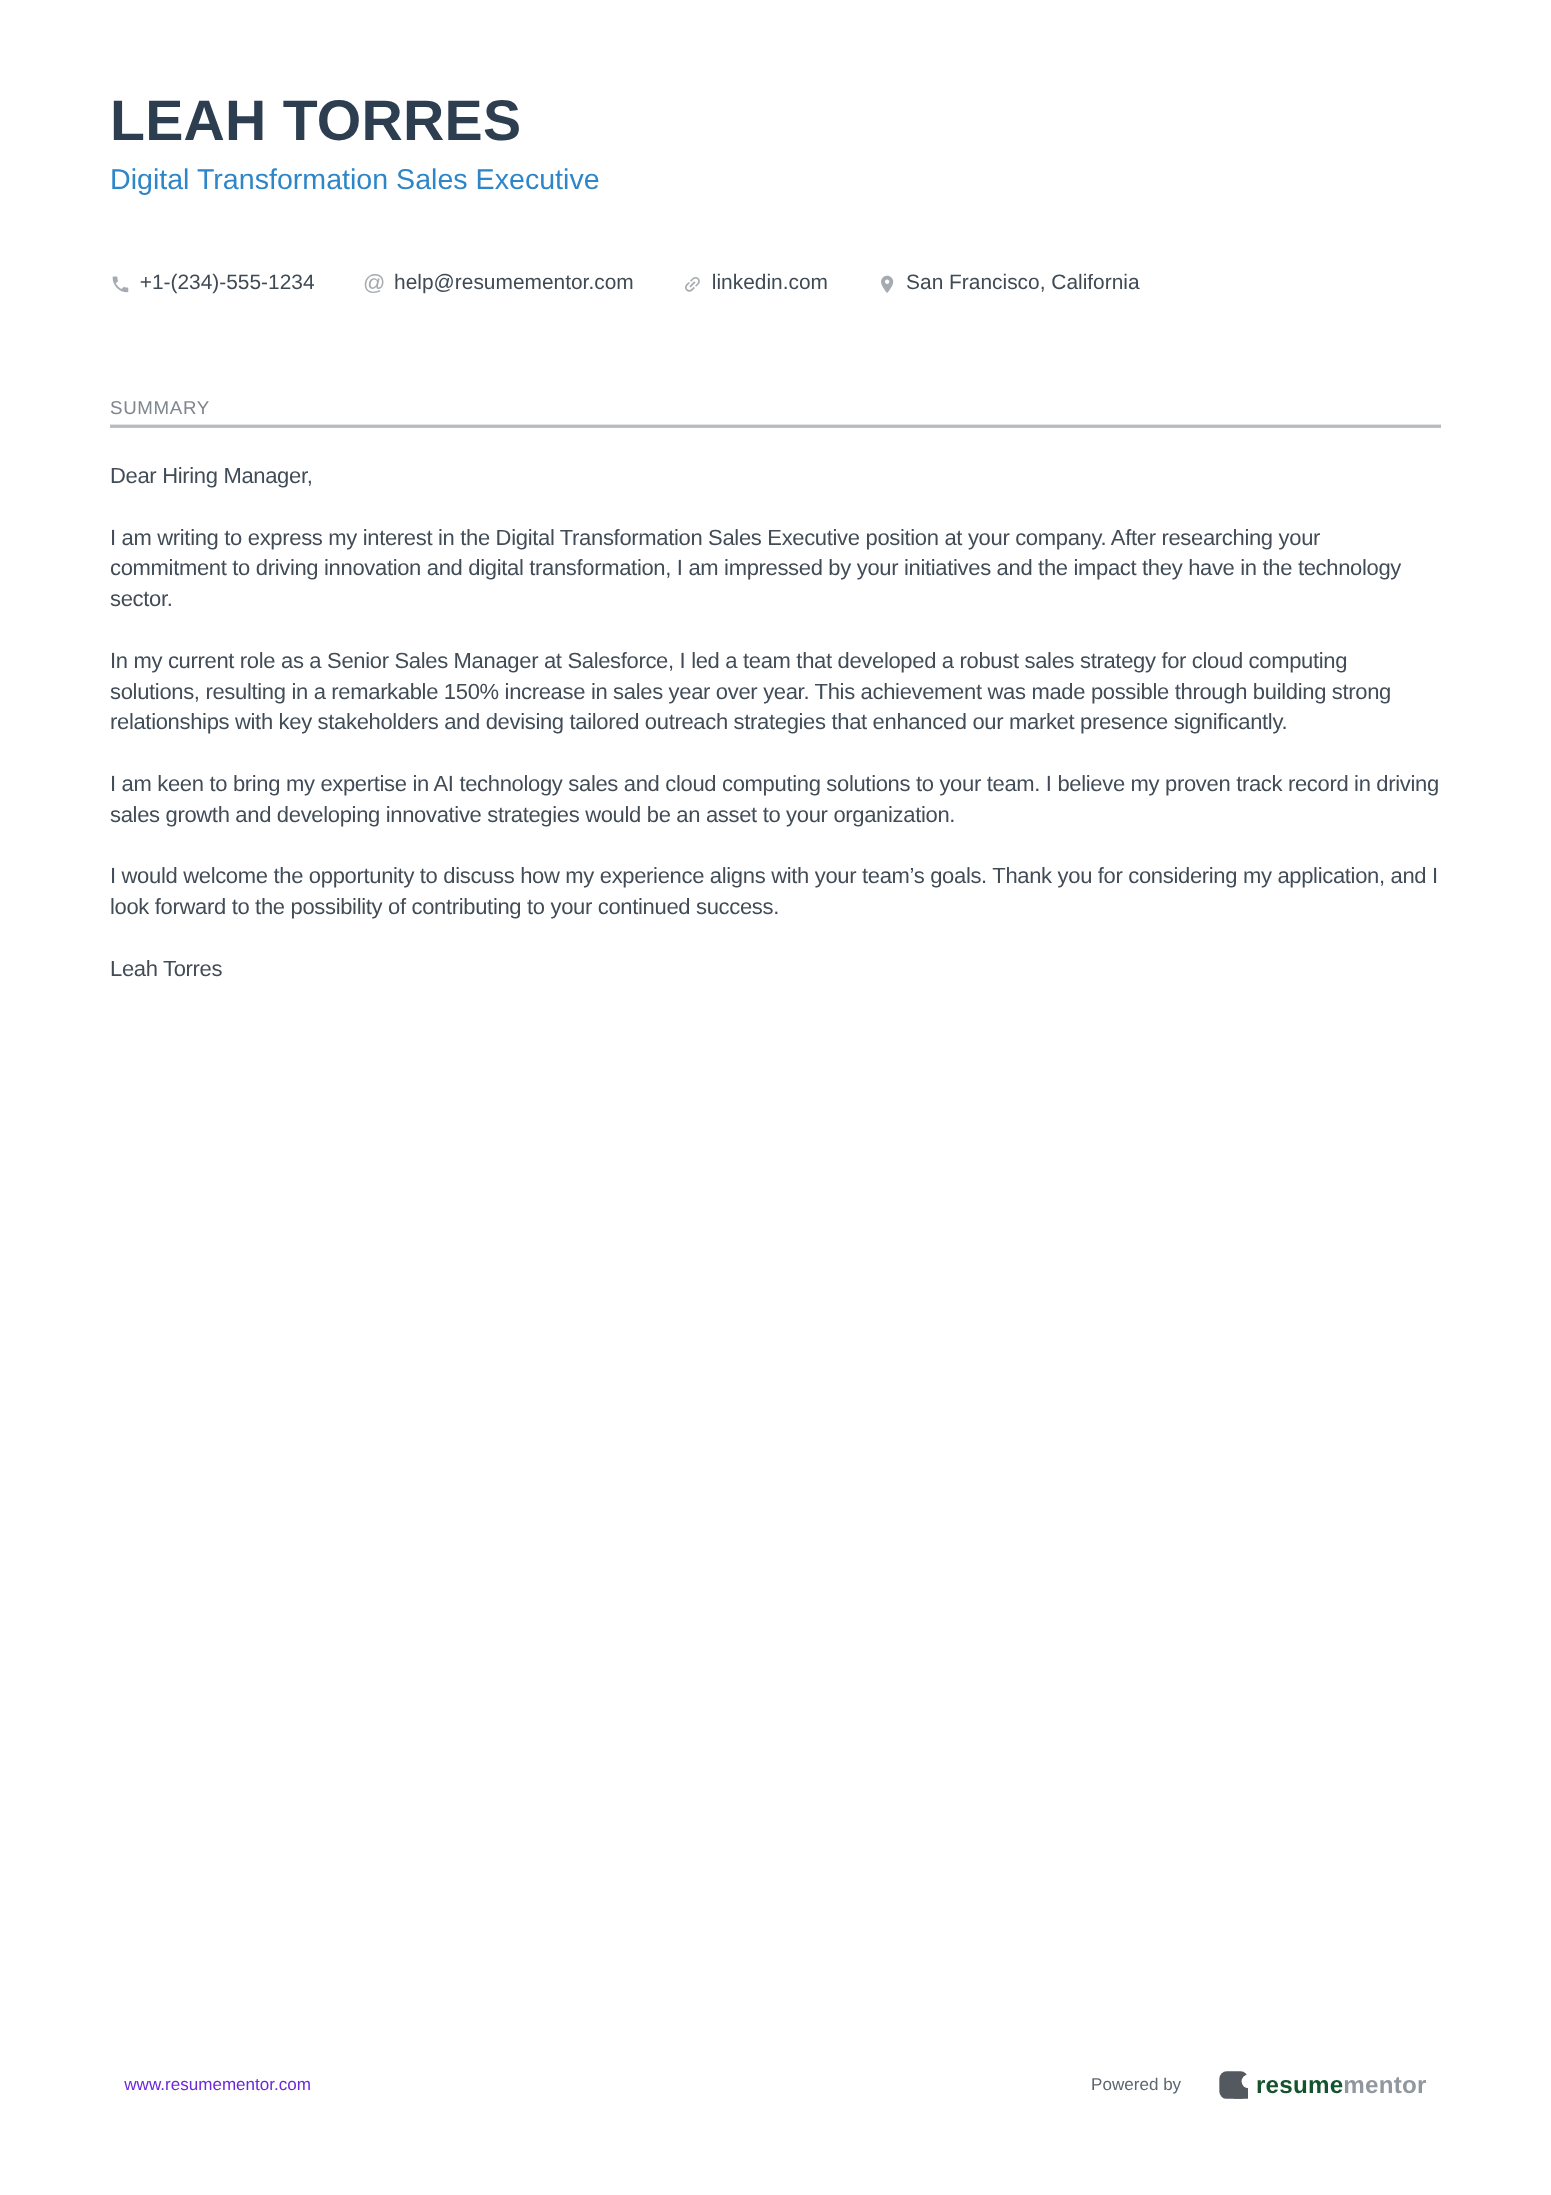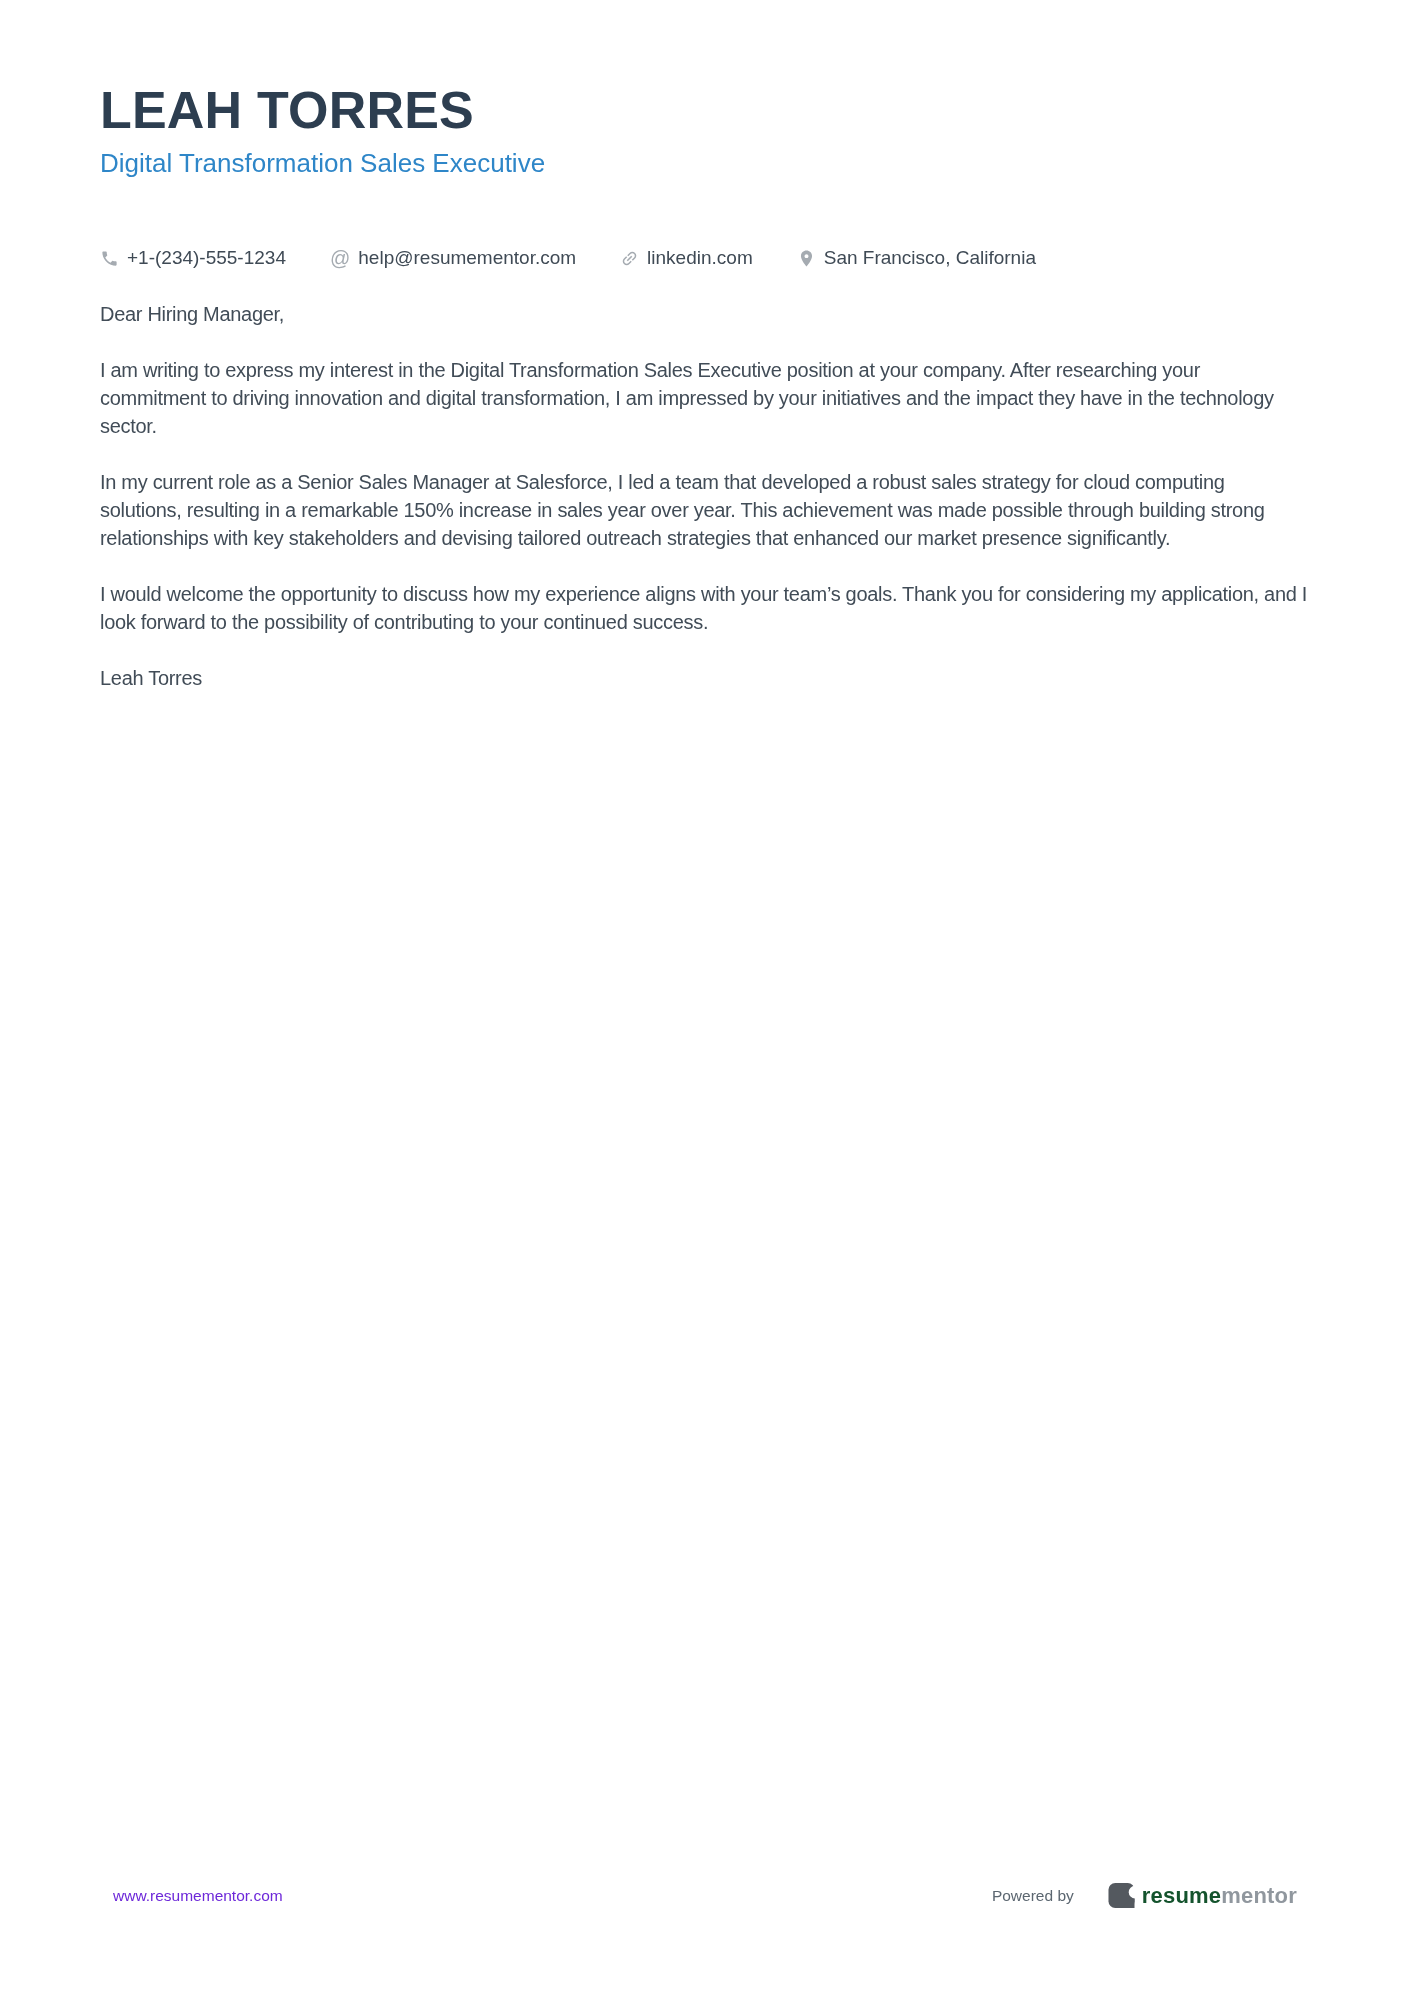--- a/index.html
+++ b/index.html
@@ -97,25 +97,30 @@
 
         <span class="contact-item">
           <svg class="ci" viewBox="0 0 24 24">
             <path d="M12 2C8.1 2 5 5.1 5 9c0 5.2 7 13 7 13s7-7.8 7-13c0-3.9-3.1-7-7-7zm0 9.5c-1.4 0-2.5-1.1-2.5-2.5S10.6 6.5 12 6.5s2.5 1.1 2.5 2.5-1.1 2.5-2.5 2.5z"></path>
           </svg>
           <span>San Francisco, California</span>
         </span>
       </div>
     </header>
 
+    <section>
+      <div class="summary-label">SUMMARY</div>
+      <div class="rule"></div>
+    </section>
 
     <section class="letter">
       <p class="salutation">Dear Hiring Manager,</p>
       <p>I am writing to express my interest in the Digital Transformation Sales Executive position at your company. After researching your commitment to driving innovation and digital transformation, I am impressed by your initiatives and the impact they have in the technology sector.</p>
       <p>In my current role as a Senior Sales Manager at Salesforce, I led a team that developed a robust sales strategy for cloud computing solutions, resulting in a remarkable 150% increase in sales year over year. This achievement was made possible through building strong relationships with key stakeholders and devising tailored outreach strategies that enhanced our market presence significantly.</p>
+      <p>I am keen to bring my expertise in AI technology sales and cloud computing solutions to your team. I believe my proven track record in driving sales growth and developing innovative strategies would be an asset to your organization.</p>
       <p>I would welcome the opportunity to discuss how my experience aligns with your team’s goals. Thank you for considering my application, and I look forward to the possibility of contributing to your continued success.</p>
       <p class="signature">Leah Torres</p>
     </section>
 
   </div>
 
   <footer class="footer">
     <span class="footer-site">www.resumementor.com</span>
     <div class="powered">
       <span class="powered-label">Powered by</span>

